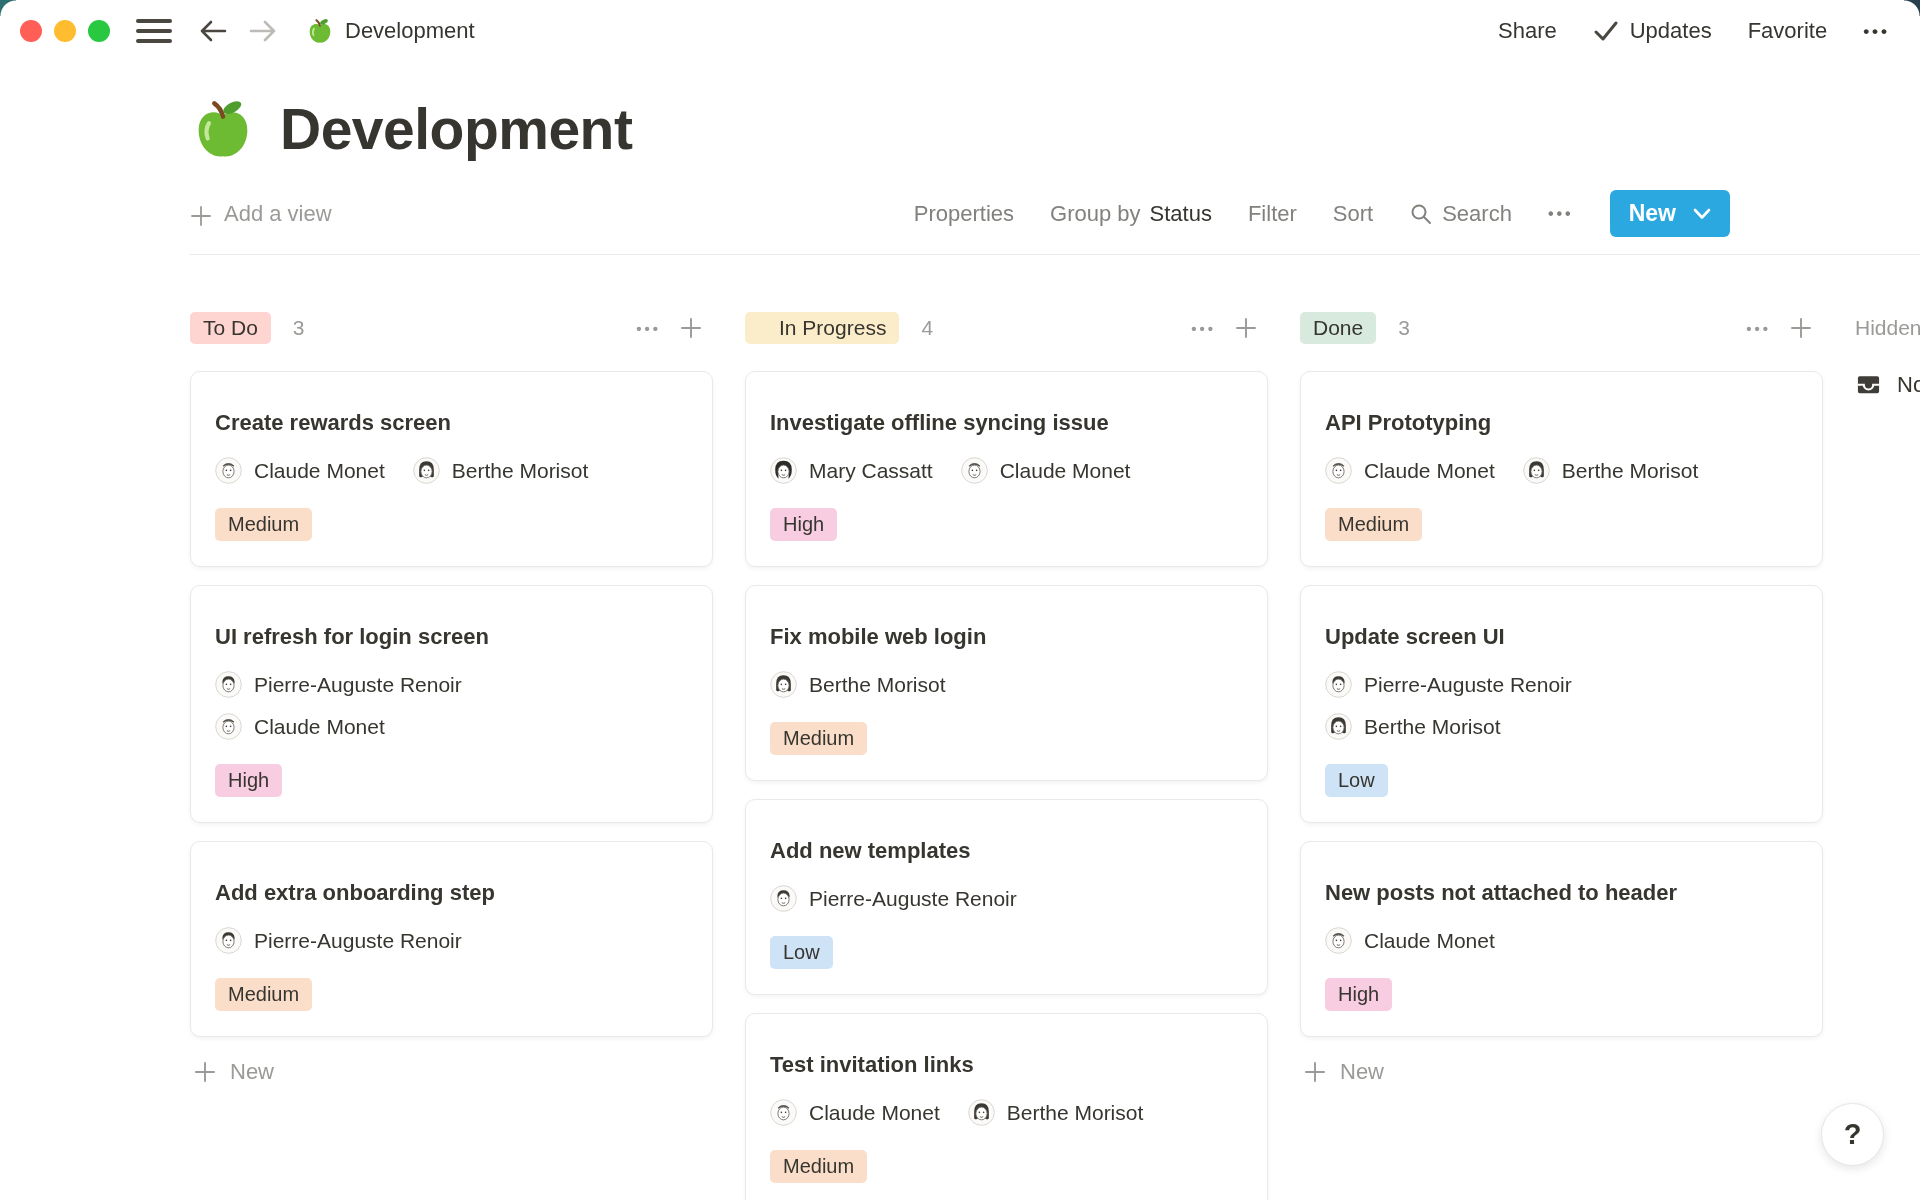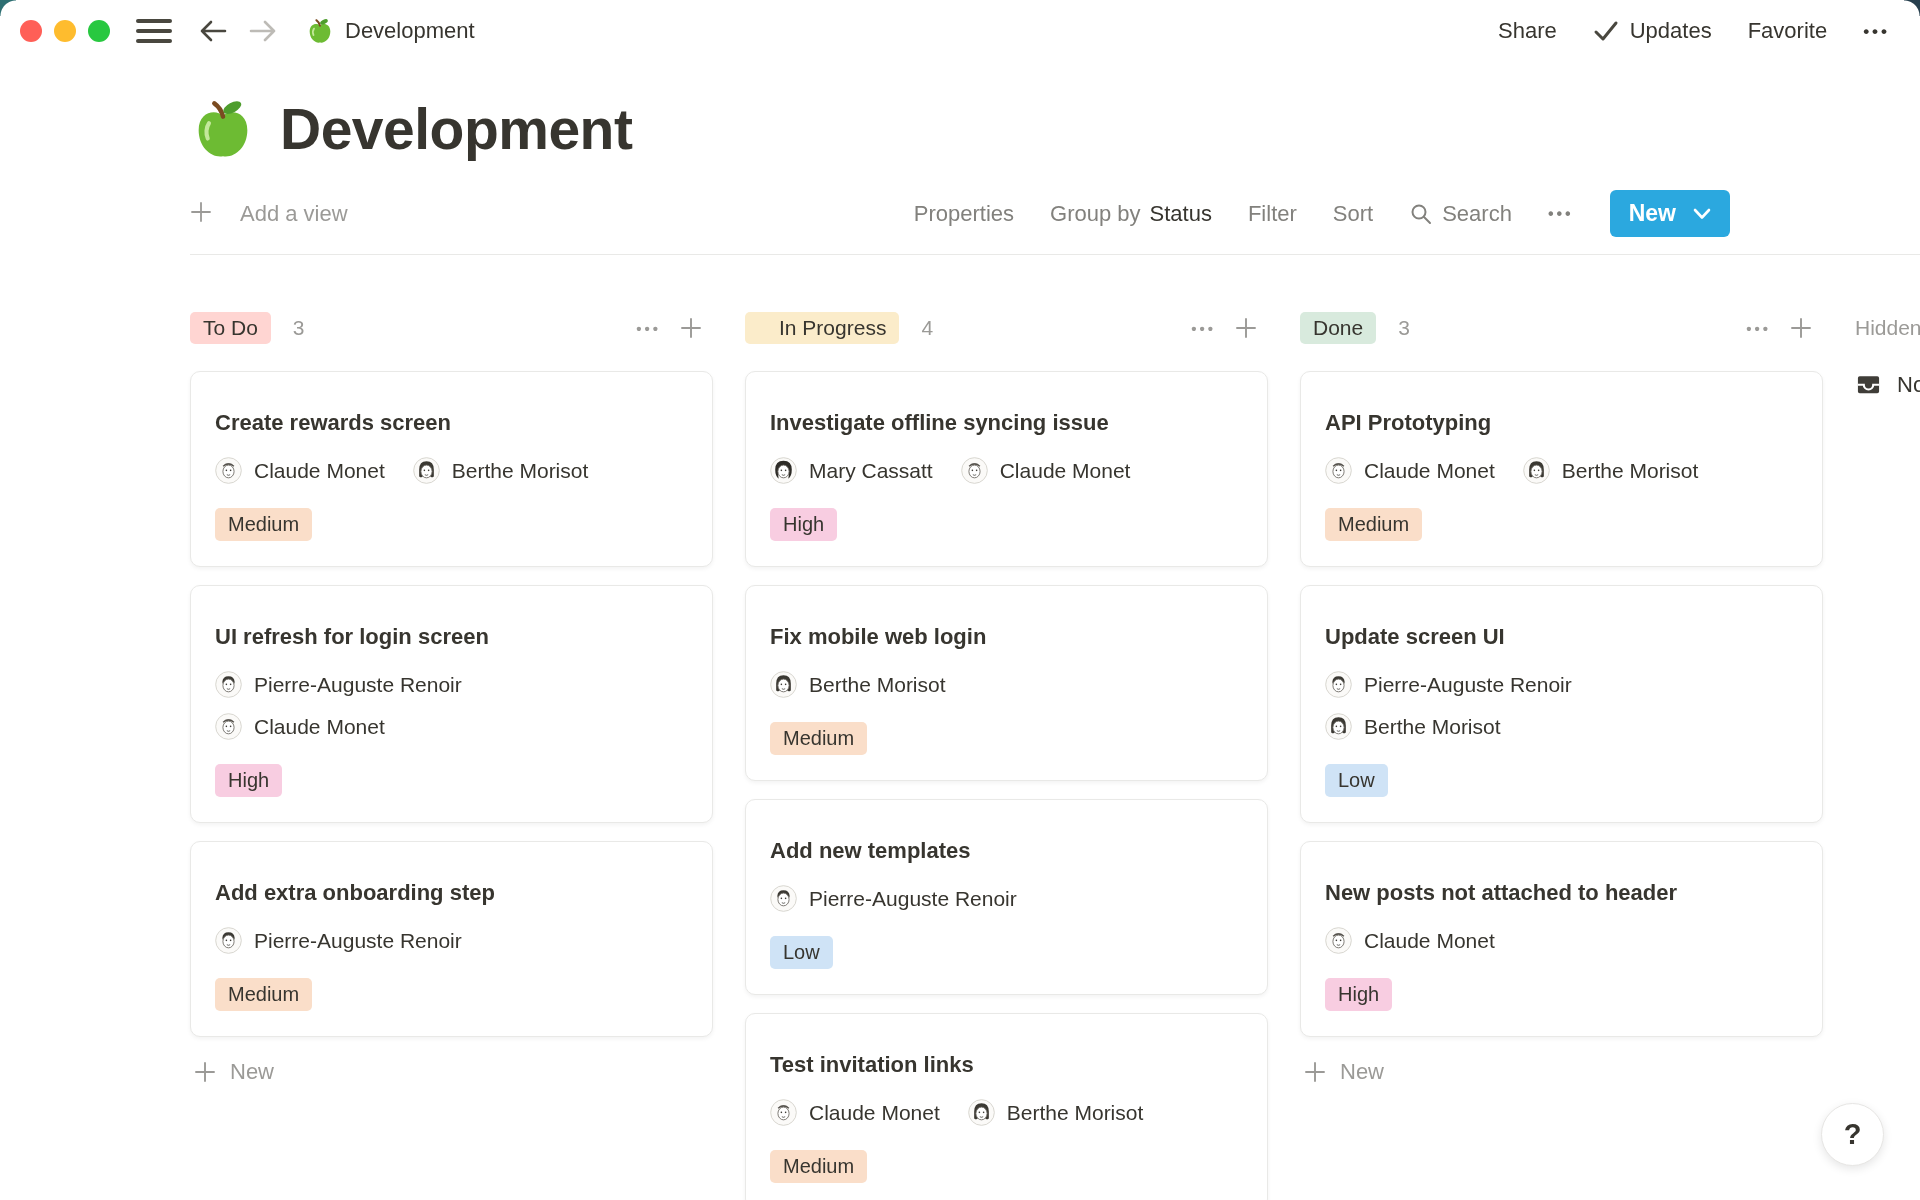--- a/index.html
+++ b/index.html
@@ -24,21 +24,21 @@
   .topbar-right { margin-left:auto; display:flex; align-items:center; gap:36px; font-size:22px; color:#37352F; }
   .updates-btn { display:flex; align-items:center; gap:11px; }
   .dots { letter-spacing:3px; font-size:17px; font-weight:700; color:#37352F; line-height:1; }
 
   
   .title-row { margin:34px 0 0 190px; display:flex; align-items:center; gap:24px; }
   .page-title { font-size:57px; font-weight:700; letter-spacing:-0.5px; color:#37352F; }
 
   
   .toolbar { margin:28px 0 0 190px; width:1540px; display:flex; align-items:center; font-size:22px; }
-  .add-view { display:flex; align-items:flex-start; gap:28px; color:#9B9A97; cursor:pointer; }
+  .add-view { display:flex; align-items:flex-end; gap:12px; color:#9B9A97; cursor:pointer; }
   .toolbar-right { margin-left:auto; display:flex; align-items:center; gap:36px; color:#82817D; }
   .toolbar-item { cursor:pointer; display:flex; align-items:center; gap:9px; }
   .group-value { color:#37352F; }
   .toolbar-dots { letter-spacing:3px; font-size:16px; font-weight:700; color:#82817D; }
   .new-btn { background:#2BA8DF; color:#fff; border:none; border-radius:6px; height:47px;
              padding:0 19px; display:flex; align-items:center; gap:17px;
              font-family:inherit; font-size:23px; font-weight:600; cursor:pointer; }
   .divider { margin:17px 0 0 190px; width:1730px; height:1px; background:#E9E9E7; }
 
   

